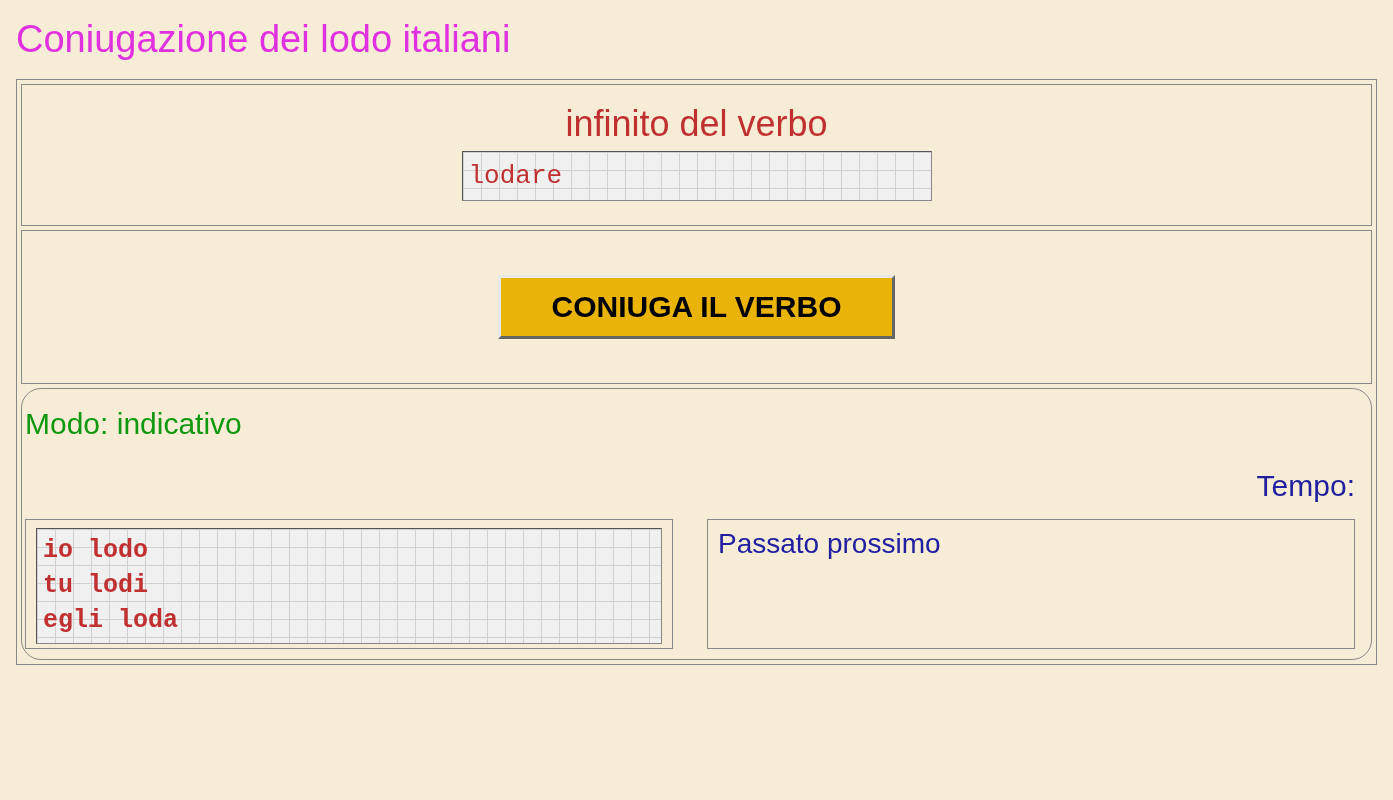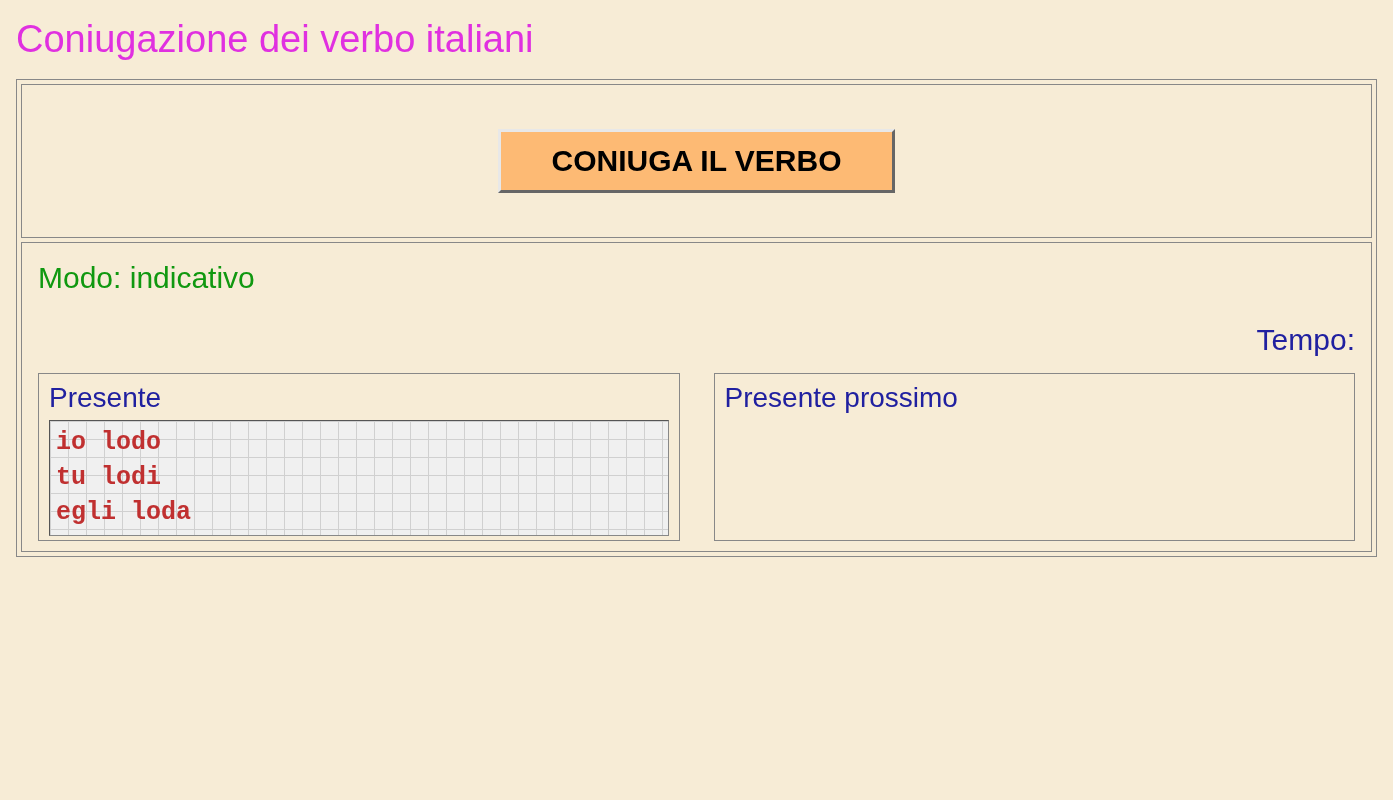--- a/index.html
+++ b/index.html
@@ -57,34 +57,35 @@
     width: 470px;
     height: 50px;
     display: inline-block;
     text-align: left;
   }
   .button-section {
     text-align: center;
     padding: 44px 10px;
   }
   .coniuga-button {
-    background: #fdba74;
+    background: #eab308;
     border: 3px solid;
     border-top-color: #e8e8e8;
     border-left-color: #e8e8e8;
     border-right-color: #666;
     border-bottom-color: #666;
     font-size: 30px;
     font-weight: bold;
     padding: 12px 50px;
     font-family: Arial, sans-serif;
     cursor: pointer;
   }
   .results-section {
-    padding: 18px 16px 10px 16px;
+    padding: 18px 16px 10px 3px;
+    border-radius: 20px;
   }
   .modo-label {
     color: #109810;
     font-size: 30px;
     margin-bottom: 28px;
   }
   .tempo-label {
     color: #2020a0;
     font-size: 30px;
     margin-bottom: 16px;
@@ -114,40 +115,43 @@
     font-size: 25px;
   }
   
   .grid-textarea::-webkit-scrollbar { width: 18px; }
   .grid-textarea::-webkit-scrollbar-track { background: #e0e0e0; border:1px solid #aaa;}
   .grid-textarea::-webkit-scrollbar-thumb { background: #c0c0c0; border:1px solid #888;}
 </style>
 </head>
 <body>
 
-<h1 class="page-title">Coniugazione dei verbo italiani</h1>
+<h1 class="page-title">Coniugazione dei lodo italiani</h1>
 
 <div class="outer-table">
 
+  <div class="section infinitive-section">
+    <div class="infinitive-label">infinito del verbo</div>
+    <input class="grid-input" type="text" value="lodare" style="">
+  </div>
 
   <div class="section button-section">
     <button class="coniuga-button">CONIUGA IL VERBO</button>
   </div>
 
   <div class="section results-section">
     <div class="modo-label">Modo: indicativo</div>
     <div class="tempo-label">Tempo:</div>
 
     <div class="tense-row">
       <div class="tense-col">
-        <div class="tense-title">Presente</div>
         <textarea class="grid-textarea" readonly="" style="">io lodo
 tu lodi
 egli loda
 noi lodiamo</textarea>
       </div>
       <div class="tense-col">
-        <div class="tense-title">Presente prossimo</div>
+        <div class="tense-title">Passato prossimo</div>
       </div>
     </div>
   </div>
 
 </div>
 
 </body></html>

